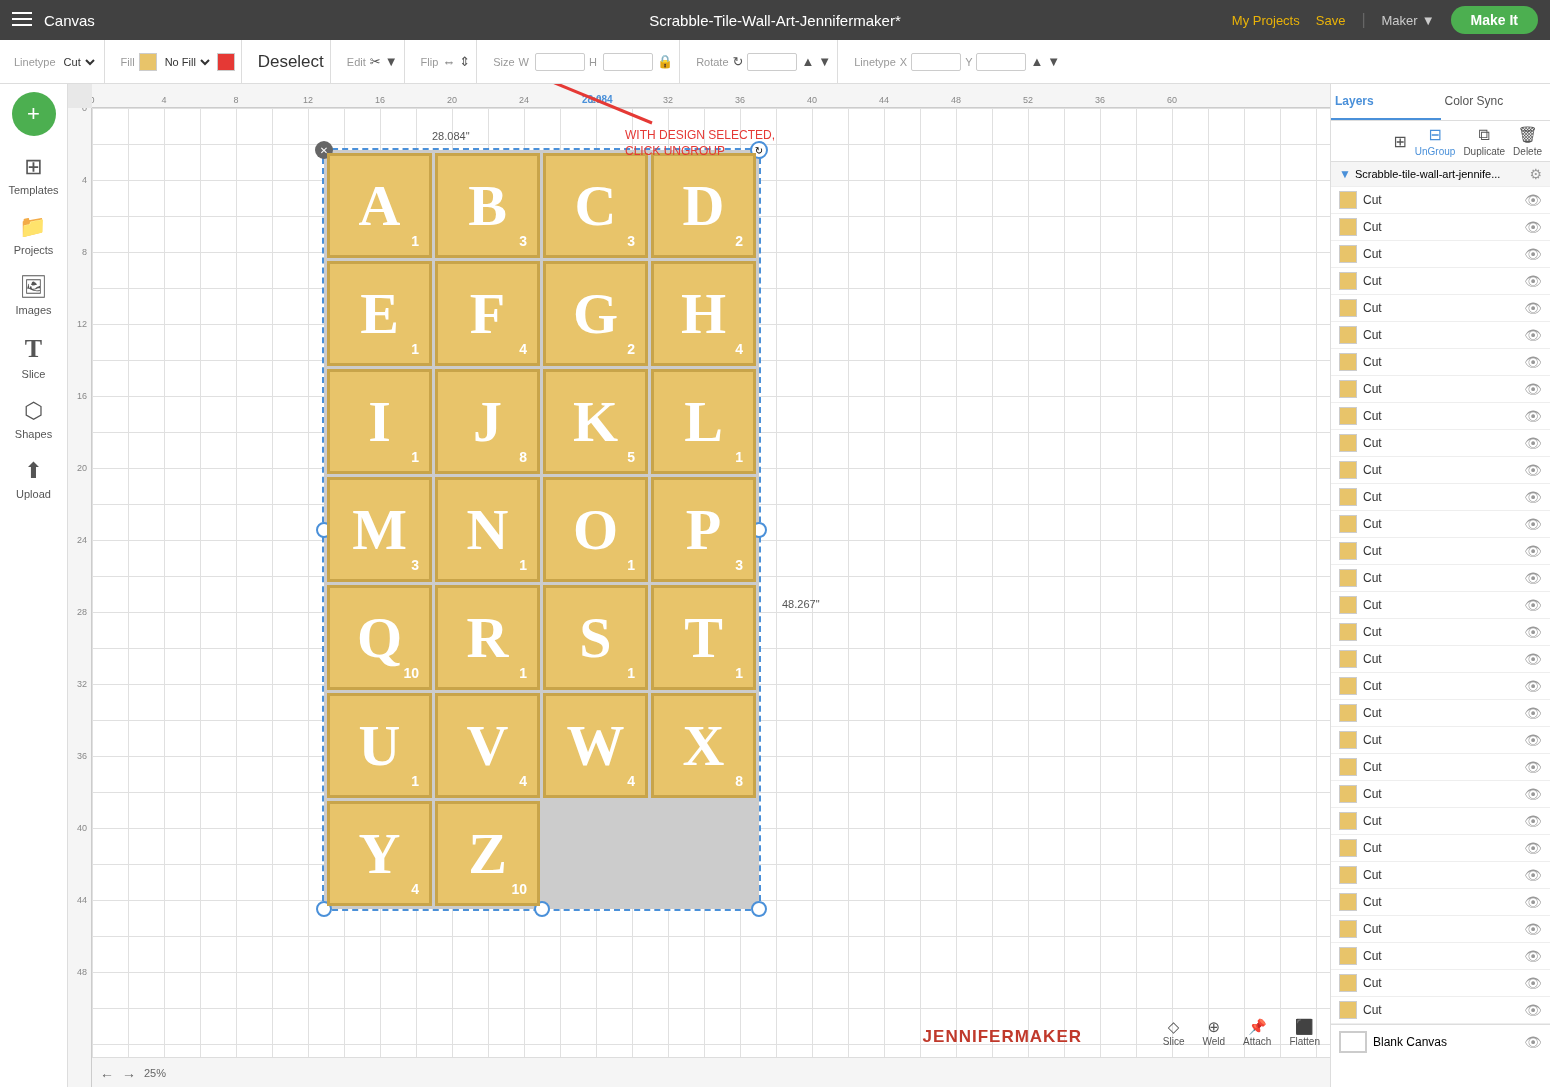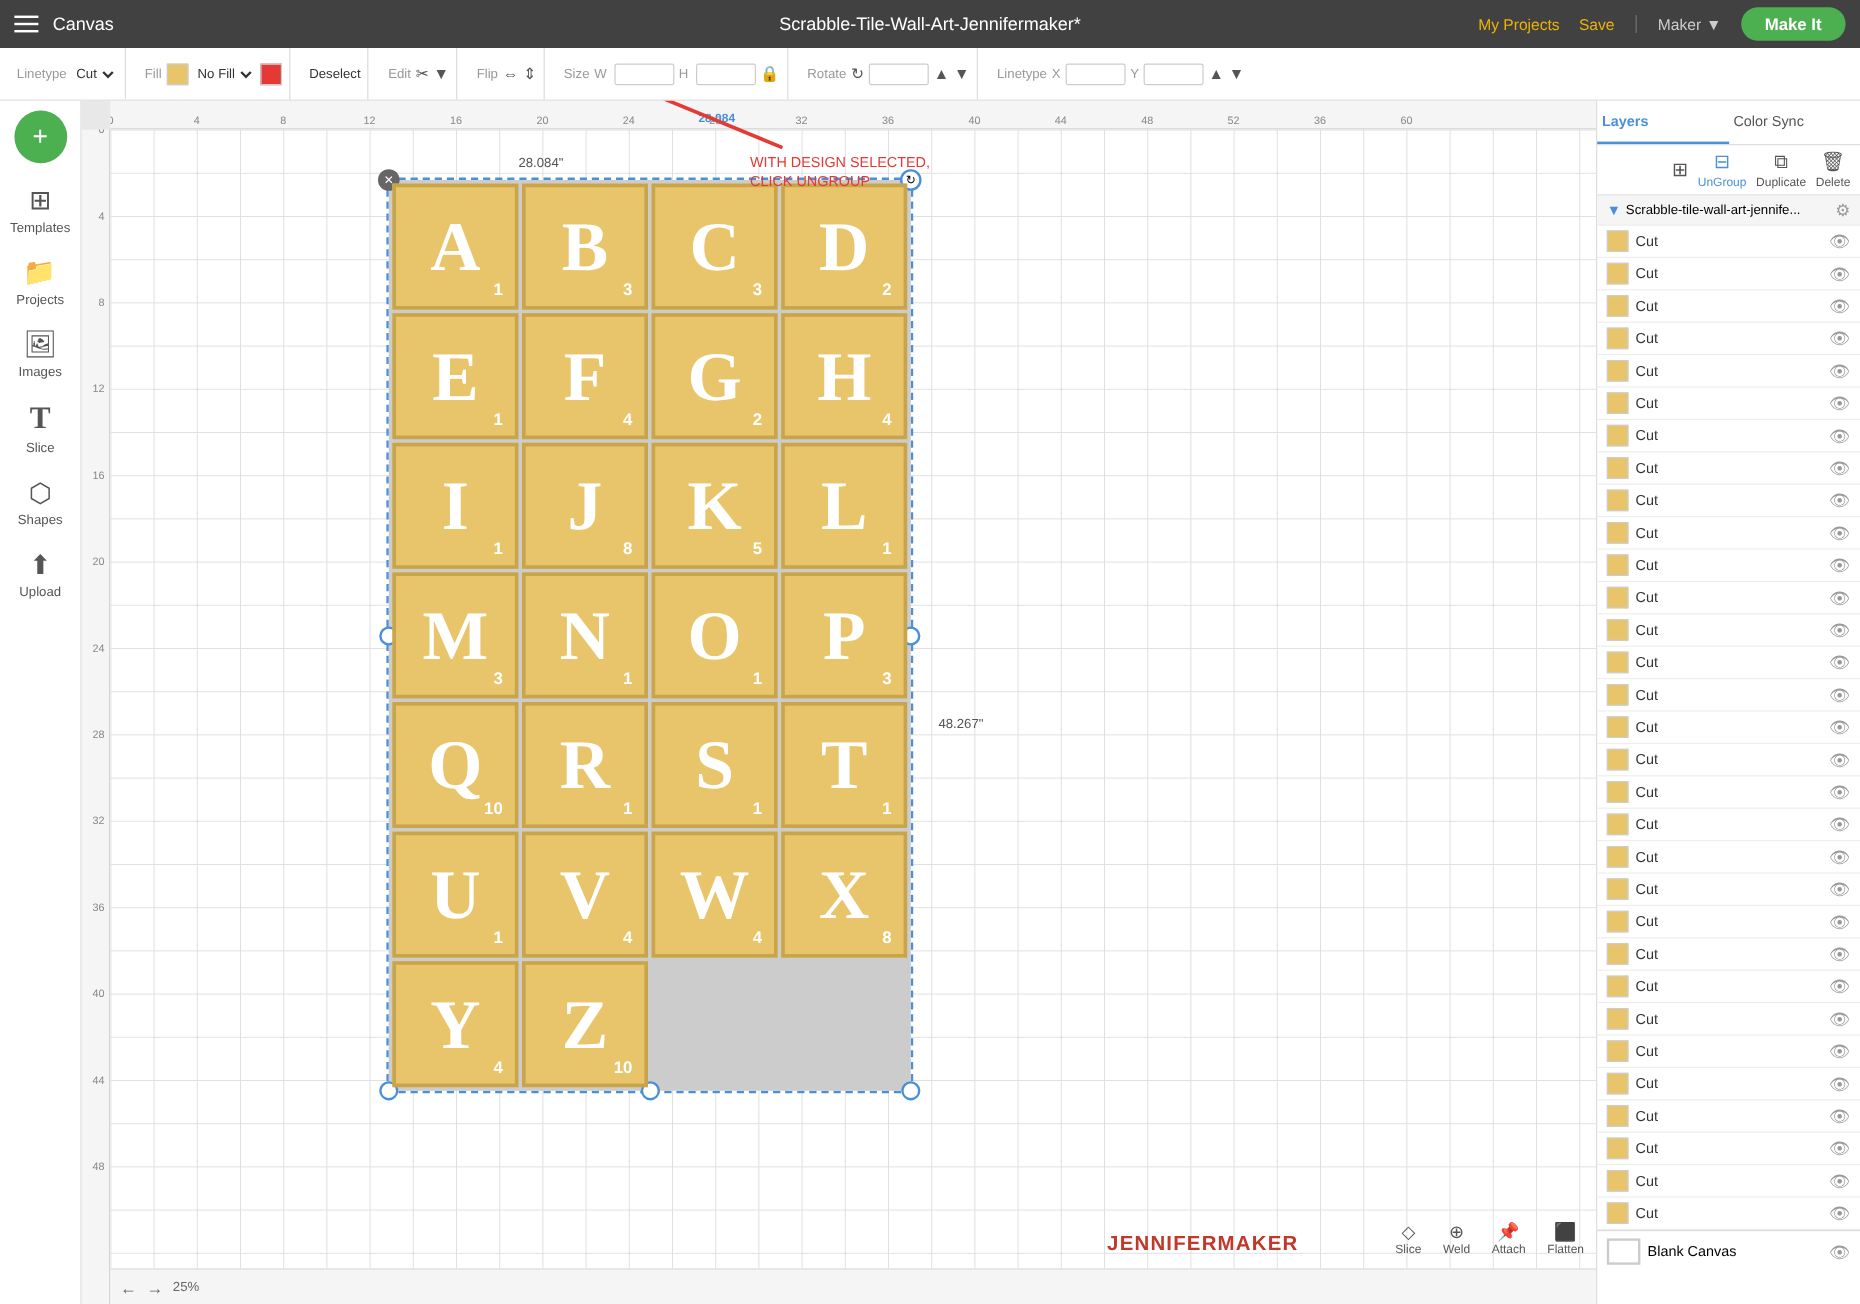--- a/index.html
+++ b/index.html
@@ -3,21 +3,21 @@
   <meta charset="utf-8">
   <style>
     * { box-sizing: border-box; margin: 0; padding: 0; }
     body { font-family: 'Arial', sans-serif; background: #f0f0f0; width: 1550px; height: 1087px; overflow: hidden; position: relative; }
 
     
     #topbar {
       width: 100%; height: 40px; background: #414141; display: flex; align-items: center;
       justify-content: space-between; padding: 0 12px; color: white; position: relative; z-index: 100;
     }
-    .topbar-left { display: flex; align-items: center; gap: 12px; }
+    .topbar-left { display: flex; align-items: flex-start; gap: 12px; }
     .topbar-center { position: absolute; left: 50%; transform: translateX(-50%); font-size: 15px; color: #fff; font-weight: 400; }
     .topbar-right { display: flex; align-items: center; gap: 16px; }
     .hamburger { display: flex; flex-direction: column; gap: 4px; cursor: pointer; }
     .hamburger span { display: block; width: 20px; height: 2px; background: white; }
     .topbar-btn { background: none; border: none; color: #eab308; font-size: 13px; cursor: pointer; }
     .topbar-maker { display: flex; align-items: center; gap: 4px; color: #ccc; font-size: 13px; cursor: pointer; }
     .make-it-btn { background: #4caf50; color: white; border: none; border-radius: 20px; padding: 6px 20px; font-size: 14px; font-weight: bold; cursor: pointer; }
 
     
     #toolbar {
@@ -25,21 +25,21 @@
       display: flex; align-items: center; padding: 0 8px; gap: 10px; font-size: 12px; color: #555;
     }
     .toolbar-group { display: flex; align-items: center; gap: 4px; padding: 0 6px; border-right: 1px solid #ddd; height: 100%; }
     .toolbar-group:last-child { border-right: none; }
     .toolbar-label { font-size: 11px; color: #999; }
     .toolbar-select { font-size: 11px; border: none; background: none; color: #333; cursor: pointer; }
     .color-swatch { width: 18px; height: 18px; background: #e8c46a; border: 1px solid #ccc; cursor: pointer; }
     .color-swatch-red { width: 18px; height: 18px; background: #e53935; border: 1px solid #ccc; cursor: pointer; }
     .toolbar-input { width: 50px; font-size: 11px; border: 1px solid #ccc; border-radius: 2px; padding: 2px 4px; }
     .toolbar-icon-btn { background: none; border: none; cursor: pointer; font-size: 13px; color: #555; display: flex; align-items: center; }
-    .deselect-btn { background: none; border: none; font-size: 11px; cursor: pointer; color: #333; text-align: right; }
+    .deselect-btn { background: none; border: none; font-size: 17px; cursor: pointer; color: #333; text-align: right; }
 
     
     #main { display: flex; width: 100%; height: calc(1087px - 40px - 44px); }
 
     
     #leftsidebar {
       width: 68px; background: #fff; border-right: 1px solid #ddd;
       display: flex; flex-direction: column; align-items: center; padding-top: 8px; gap: 2px;
     }
     .sidebar-item {

